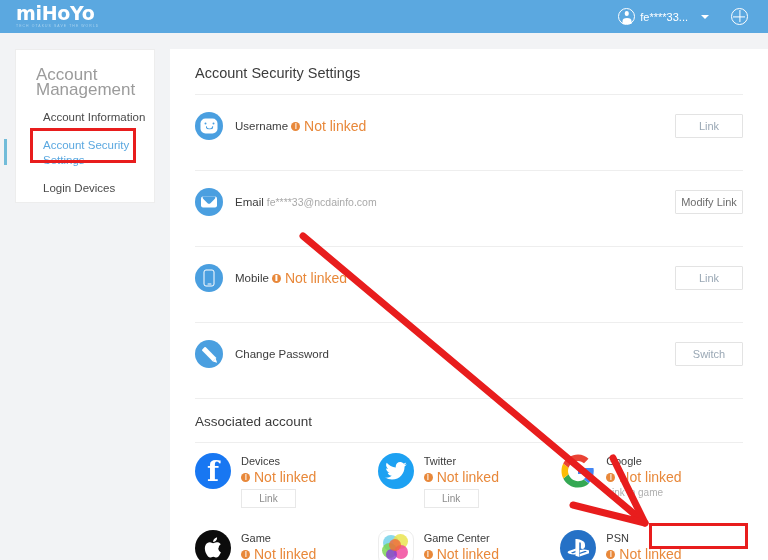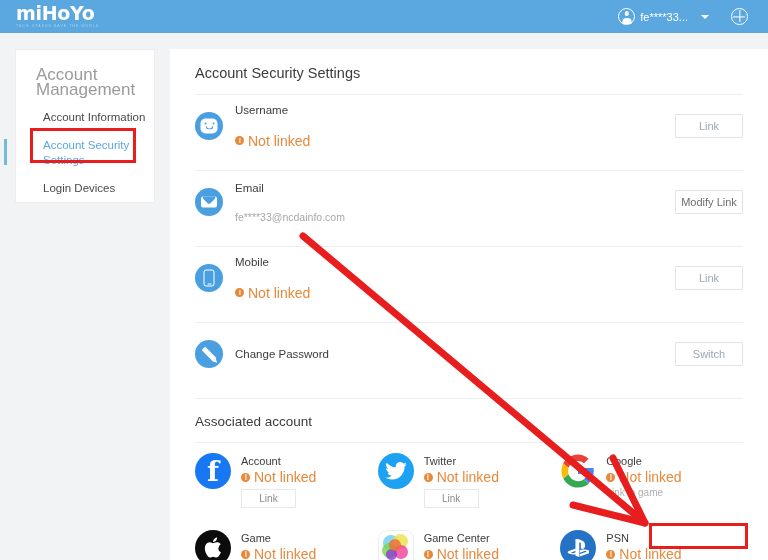--- a/index.html
+++ b/index.html
@@ -127,21 +127,21 @@
     font-size: 13.5px; color: #3c3c3c;
     padding: 15px 0 0 25px;
   }
 
   .row {
     display: flex; align-items: center;
     padding: 0 25px; height: 62px;
     position: relative;
   }
   .row-ico { width: 28px; height: 28px; flex: none; margin-right: 12px; }
-  .row-txt { display: flex; flex-direction: column; gap: 17px; }
+  .row-txt { display: flex; gap: 3px; align-items: center; }
   .row-title { font-size: 11.5px; color: #3c3c3c; }
   .row-sub   { font-size: 10.5px; color: #a9a9a9; }
   .notlinked {
     display: flex; align-items: center; gap: 4px;
     font-size: 14px; color: #e8883a;
   }
   .warn-ico {
     width: 9px; height: 9px; border-radius: 50%;
     background: #e8883a; position: relative; flex: none;
   }
@@ -385,21 +385,21 @@
 
   <div class="sec-title">Associated account</div>
   <div class="sep"></div>
 
   <div class="assoc">
     <div class="assoc-col">
       <div class="assoc-ico">
           <div class="fb"></div>
         </div>
       <div class="assoc-txt">
-        <div class="assoc-name">Account</div>
+        <div class="assoc-name">Devices</div>
         <div class="notlinked">
           <span class="warn-ico"></span>
           <span>Not linked</span>
         </div>
         <button class="assoc-btn">Link</button>
       </div>
     </div>
     <div class="assoc-col">
       <div class="assoc-ico">
         <div class="tw">

